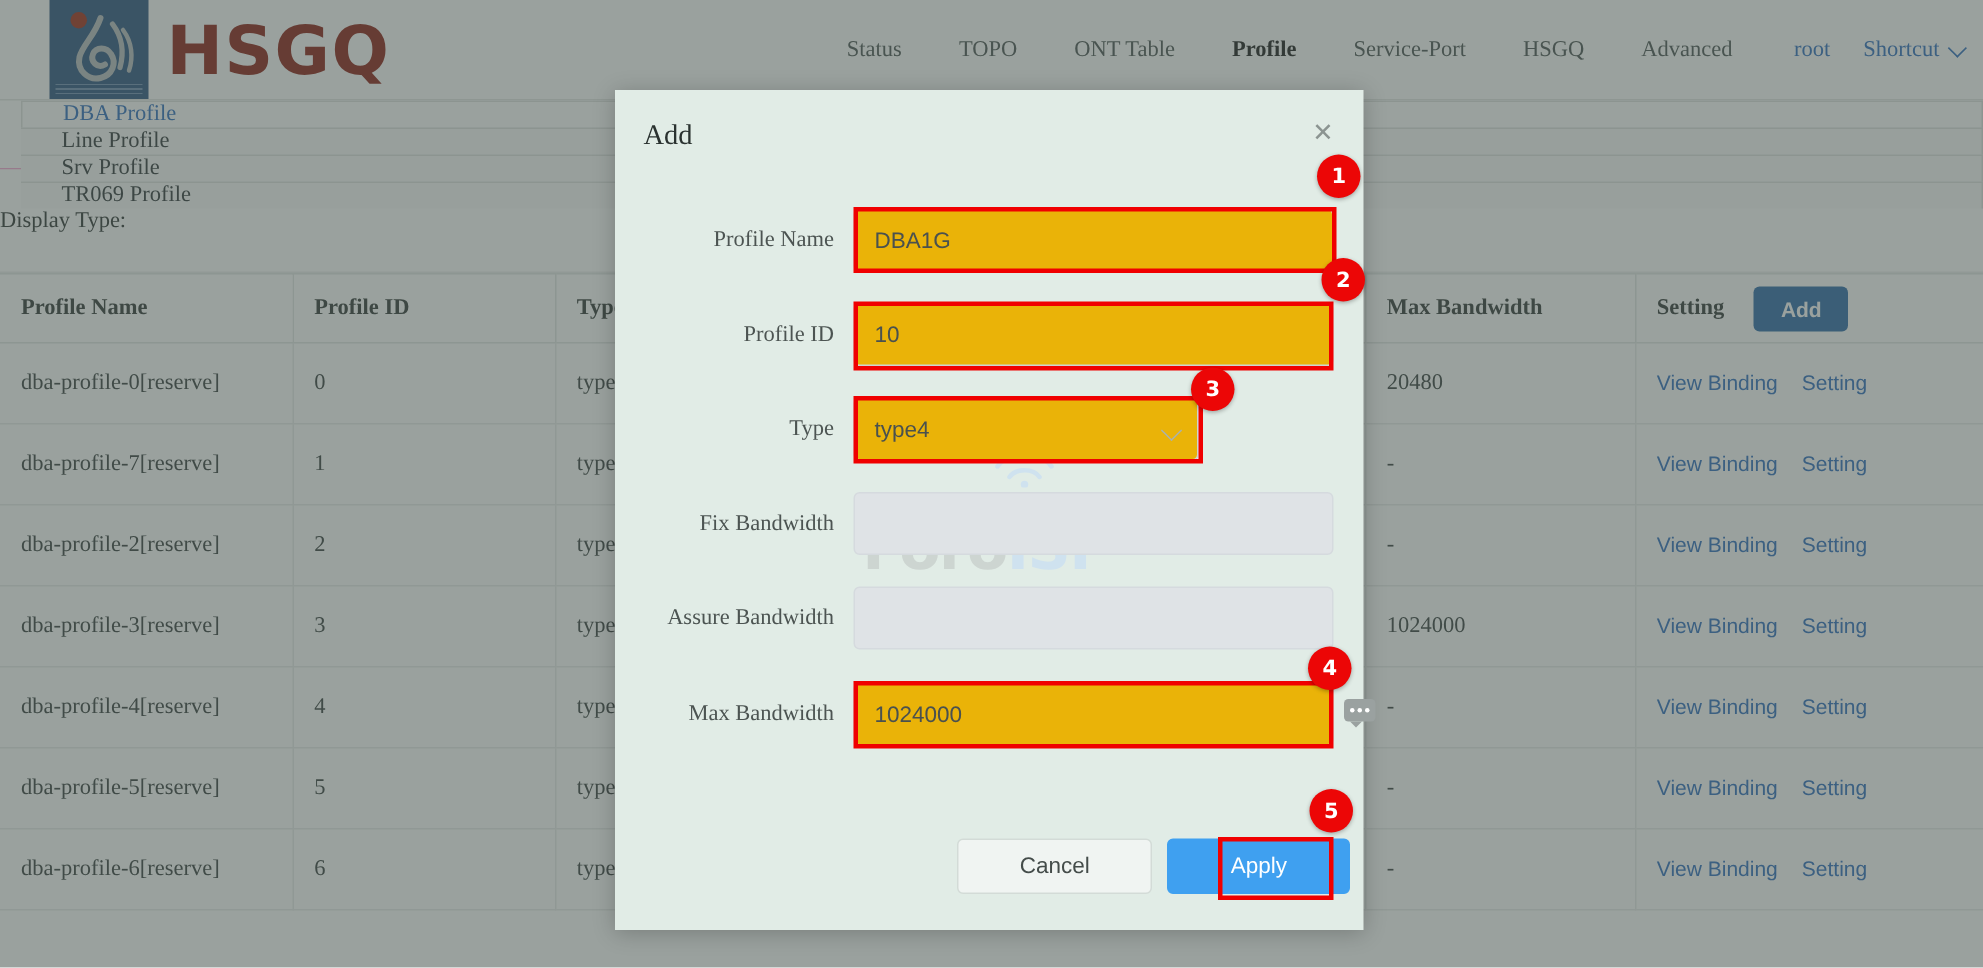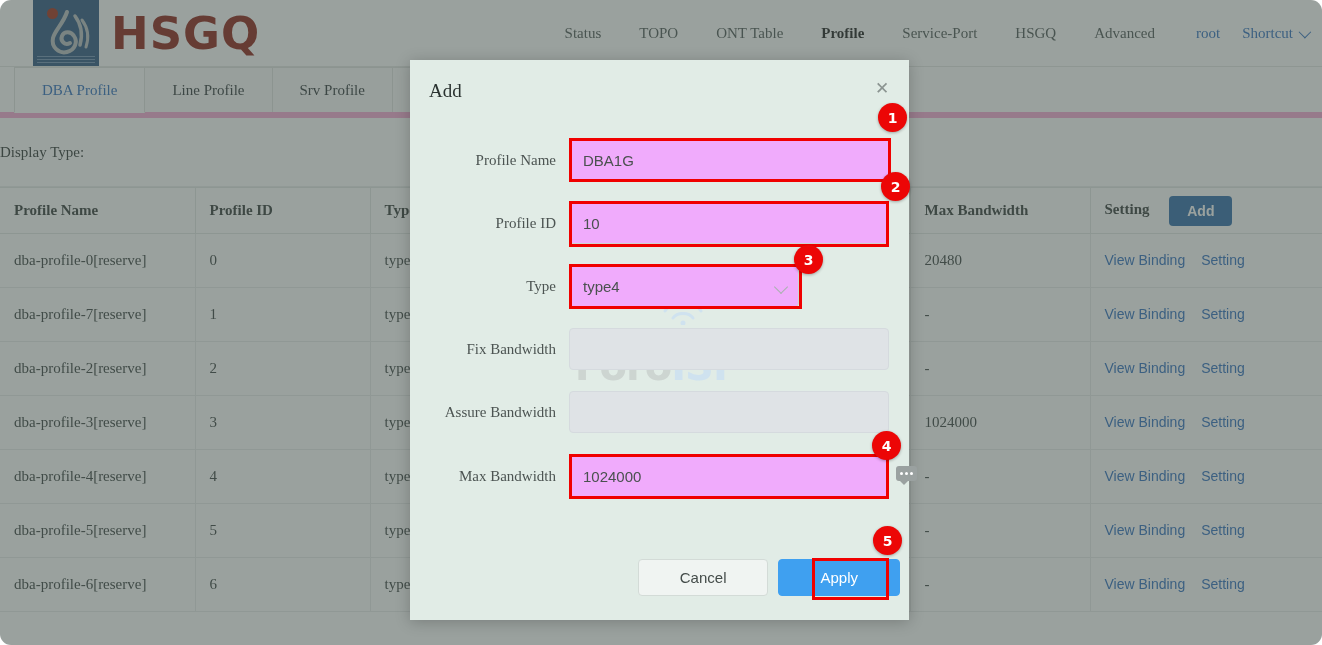--- a/index.html
+++ b/index.html
@@ -6,21 +6,20 @@
     margin: 0; padding: 0;
     width: 1322px; height: 645px;
     overflow: hidden;
     font-family: "Liberation Serif", serif;
     background: #ffffff;
   }
   #app {
     position: relative;
     width: 1322px; height: 645px;
     overflow: hidden;
-    border-radius: 11px;
   }
   
   #page {
     position: absolute; inset: 0;
     background: #ffffff;
   }
   #dim {
     position: absolute; inset: 0;
     background: rgba(71,83,78,0.55);
     z-index: 50;
@@ -91,23 +90,24 @@
     display: inline-block;
     width: 8px; height: 8px;
     border-right: 1.6px solid #2f6fbf;
     border-bottom: 1.6px solid #2f6fbf;
     transform: rotate(45deg) translateY(-2px);
   }
   
   .tabbar {
     height: 45px;
     background: #ffffff;
-    border-bottom: 6px solid #f9a8d4;
+    border-bottom: 1px solid #f9a8d4;
     display: flex; align-items: stretch;
     padding-left: 14px;
+    flex-direction: column;
   }
   .tab {
     display: flex; align-items: center;
     padding: 0 27px;
     font-size: 15px;
     color: #31383a;
     border: 1px solid #dfe3e1;
     border-bottom: none;
     border-left: none;
     background: #fafbfb;
@@ -256,21 +256,21 @@
     padding-right: 13px;
     font-size: 15px;
     color: #4c5452;
     box-sizing: border-box;
   }
   .form-field {
     width: 320px; height: 42px;
     box-sizing: border-box;
     border: 1px solid #cdd6d2;
     border-radius: 4px;
-    background: #f0abfc;
+    background: #eab308;
     font-family: "Liberation Sans", sans-serif;
     font-size: 15px;
     color: #4a514f;
     padding: 0 13px;
     display: flex; align-items: center;
     outline: none;
   }
   .form-field.disabled {
     background: #dfe3e6;
     border-color: #d5dade;

